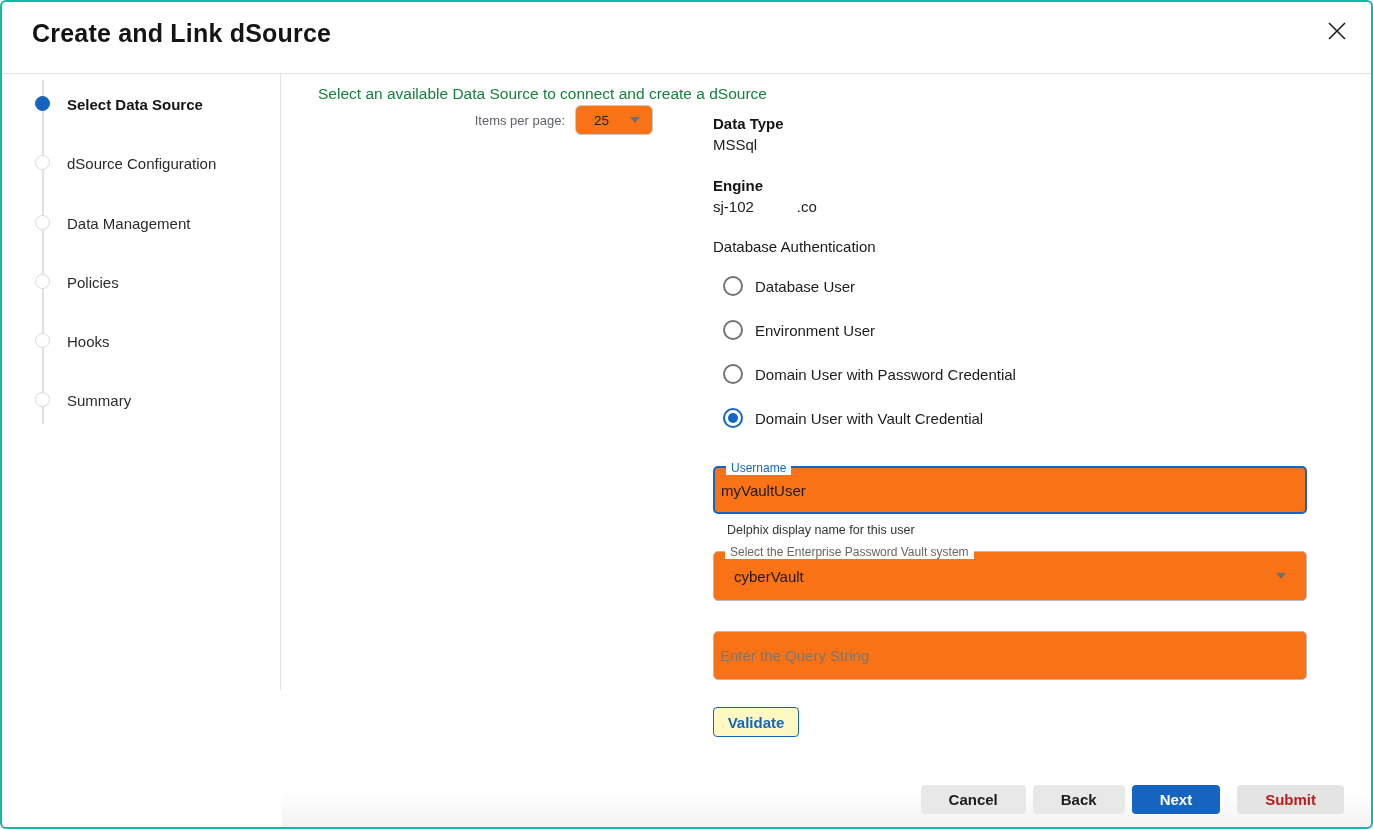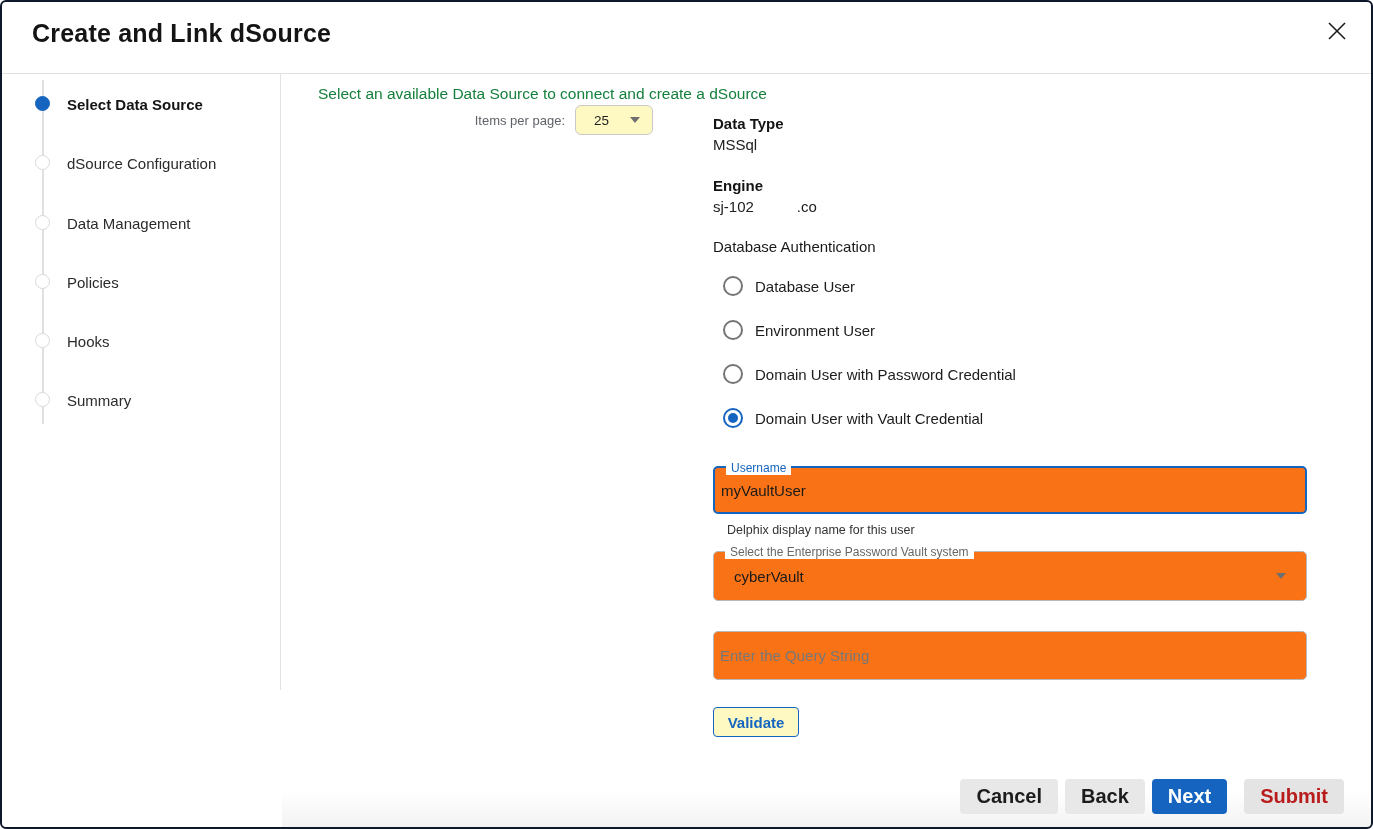--- a/index.html
+++ b/index.html
@@ -3,21 +3,21 @@
 <meta charset="utf-8">
 <style>
   * { margin: 0; padding: 0; box-sizing: border-box; }
   html, body { background: #fff; }
   body { font-family: "Liberation Sans", "DejaVu Sans", sans-serif; color: #1a1a1a; }
 
   .dialog {
     position: relative;
     width: 1373px; height: 829px;
     background: #fff;
-    border: 2px solid #0f172a;
+    border: 2px solid #14b8a6;
     border-radius: 6px;
     overflow: hidden;
   }
 
   
   .dlg-header {
     position: relative;
     height: 72px;
     border-bottom: 1px solid #e2e2e2;
   }
@@ -78,21 +78,21 @@
     position: absolute; left: 0; top: 31px;
     width: 371px;
     display: flex; align-items: center; justify-content: flex-end;
   }
   .items-label { font-size: 13px; color: #5f6368; margin-right: 10px; }
   .items-select {
     width: 78px; height: 30px;
     border: 1px solid #c9c9c9; border-radius: 6px;
     display: flex; align-items: center;
     padding: 0 12px 0 18px;
-    cursor: pointer; background: #fef9c3;
+    cursor: pointer; background: #f97316;
   }
   .items-select .value { font-size: 13.5px; color: #1f1f1f; flex: 1; }
   .tri-down {
     width: 0; height: 0;
     border-left: 5px solid transparent;
     border-right: 5px solid transparent;
     border-top: 6px solid #6f6f6f;
     display: inline-block;
   }
 
@@ -179,24 +179,24 @@
   .footer-shade {
     position: absolute; left: 0; right: 0; bottom: 0; height: 38px;
     background: linear-gradient(180deg, rgba(0,0,0,0) 0%, rgba(0,0,0,0.05) 100%);
     pointer-events: none;
   }
   .footer {
     position: absolute; right: 27px; bottom: 15px;
     display: flex; gap: 7px; align-items: center;
   }
   .btn {
-    height: 35px; border: none; border-radius: 4px;
-    padding: 0 16px;
+    height: 29px; border: none; border-radius: 4px;
+    padding: 0 28px;
     font-family: "Liberation Sans", "DejaVu Sans", sans-serif;
-    font-size: 20px; font-weight: 700;
+    font-size: 15px; font-weight: 700;
     cursor: pointer;
   }
   .btn-gray { background: #e8e8e8; color: #1c1c1c; }
   .btn-primary { background: #1565c0; color: #fff; }
   .btn-disabled { background: #e4e4e4; color: #b91c1c; cursor: default; margin-left: 10px; }
 </style>
 </head>
 <body>
 
 <div class="dialog">

